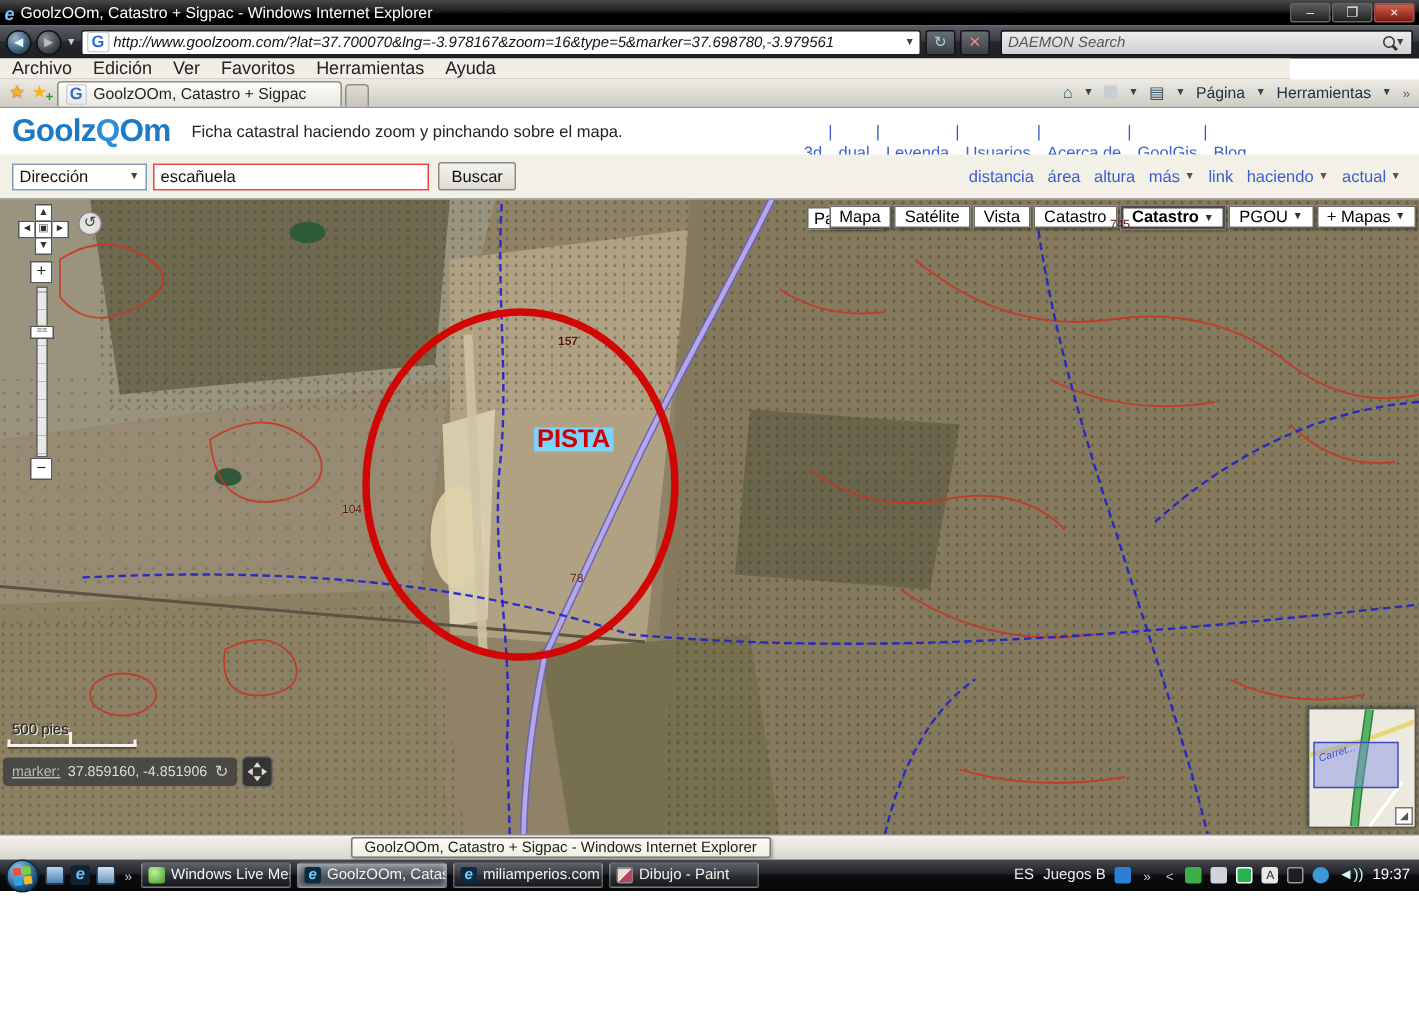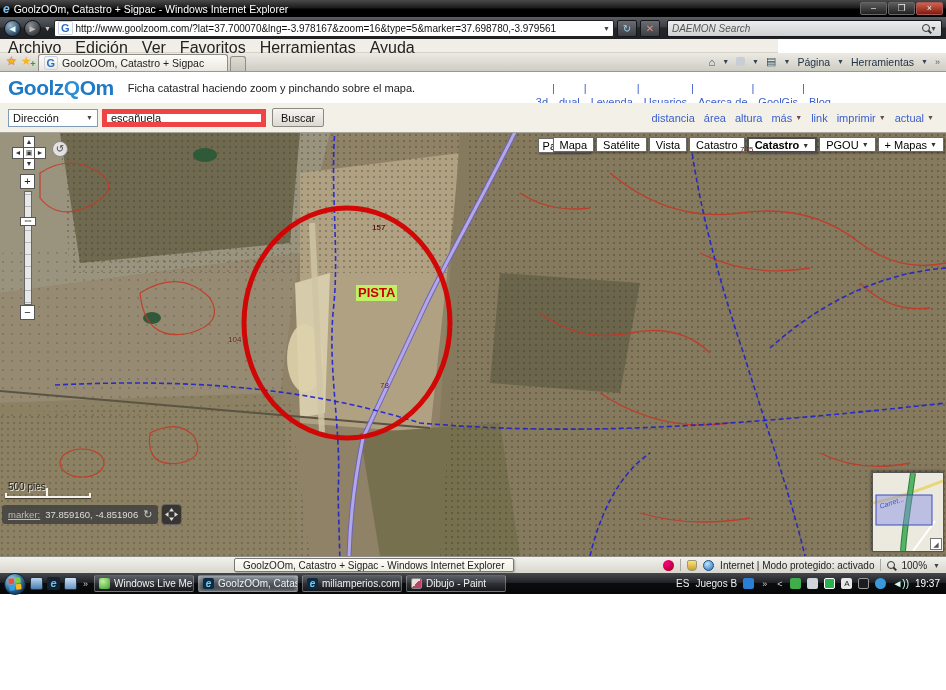--- a/index.html
+++ b/index.html
@@ -21,39 +21,39 @@
     background:linear-gradient(#5a5d63,#3a3d42 45%,#24262a 50%,#1e2023);
     display:flex; align-items:center; padding:0 4px; gap:3px; }
   .navcircle { width:17px; height:17px; border-radius:50%; border:1px solid #111;
     background:radial-gradient(circle at 35% 30%, #9fb6c8, #3a5a74 60%, #17222c); color:#dff; font-size:10px;
     line-height:15px; text-align:center; }
   .navcircle.fwd { background:radial-gradient(circle at 35% 30%, #8a8f94, #44484d 60%, #1b1d20); color:#bbb; }
   .nav-dd { color:#ccc; font-size:7px; }
   .addrfield { flex:0 0 560px; height:17px; background:#fff; border:1px solid #222; border-radius:2px;
     display:flex; align-items:center; padding:0 3px; gap:3px; overflow:hidden; }
   .gfav { color:#2a6fc9; font-weight:bold; font-size:11px; border:1px solid #cbd4e3; padding:0 2px; border-radius:2px; }
-  .urltext { font-size:10px; color:#111; white-space:nowrap; overflow:hidden; }
+  .urltext { font-size:10px; color:#111; white-space:nowrap; overflow:hidden;font-style:italic; }
   .addr-dd { margin-left:auto; color:#444; font-size:7px; }
   .tinybtn { width:20px; height:17px; border:1px solid #14161a; border-radius:2px;
     background:linear-gradient(#6a6d73,#3c3f44); text-align:center; font-size:10px; line-height:15px; }
   .tinybtn.refresh { color:#9fd4ef; }
   .tinybtn.stop { color:#e98c80; }
   .daemonbox { margin-left:4px; flex:1; height:17px; border:1px solid #15171b; border-radius:2px;
     background:linear-gradient(#eceded,#cfd1d4); display:flex; align-items:center; padding:0 4px; }
   .daemonbox input { flex:1; border:none; background:transparent; font-style:italic; color:#555;
     font-size:10px; outline:none; font-family:"Liberation Sans", sans-serif; }
   .daemonbox input::placeholder { font-style:italic; color:#555; }
   .magnifier { position:relative; width:8px; height:8px; border:1.5px solid #333; border-radius:50%; display:inline-block; }
   .magnifier::after { content:""; position:absolute; width:4px; height:1.5px; background:#333;
     right:-3px; bottom:-1px; transform:rotate(45deg); }
 
   
-  .menubar { position:absolute; top:39px; left:0; width:778px; height:14px; background:#f0eee6;
-    border-bottom:1px solid #d6d3c8; display:flex; align-items:flex-start; gap:14px; padding:0 8px;
-    font-size:16px; color:#222; }
+  .menubar { position:absolute; top:39px; left:0; width:860px; height:14px; background:#f0eee6;
+    border-bottom:1px solid #d6d3c8; display:flex; align-items:flex-end; gap:14px; padding:0 8px;
+    font-size:12px; color:#222; }
 
   
   .tabbar { position:absolute; top:53px; left:0; width:946px; height:19px;
     background:linear-gradient(#eceae3,#cecdc4); border-bottom:1px solid #9a9890; display:flex; align-items:flex-end; }
   .favstars { display:flex; align-items:center; gap:4px; padding:0 6px 3px 6px; }
   .star { color:#f4b521; font-size:12px; text-shadow:0 0 1px #a07; }
   .staradd { position:relative; color:#f4b521; font-size:12px; }
   .staradd::after { content:"+"; position:absolute; right:-4px; bottom:-1px; color:#2d9e2d; font-weight:bold; font-size:9px; }
   .tab { width:190px; height:17px; border:1px solid #8f8d85; border-bottom:none; border-radius:3px 3px 0 0;
     background:linear-gradient(#fdfdfa,#e9e7df); display:flex; align-items:center; gap:4px; padding:0 5px;
@@ -75,21 +75,21 @@
   .sitelinks { margin-left:auto; font-size:11px; color:#3b5ecc; display:flex; gap:4px; align-items:center; padding-right:2px; }
   .sitelinks .sep { color:#3b5ecc; }
   .sitelinks a { color:#3b5ecc; text-decoration:none;margin-top:28px; }
 
   
   .searchrow { position:absolute; top:103px; left:0; width:946px; height:30px; background:#f2f0e7;
     border-bottom:1px solid #a9a79d; display:flex; align-items:center; padding:0 8px; }
   .selbox { width:90px; height:18px; background:#fff; border:1px solid #7f9db9; display:flex; align-items:center;
     justify-content:space-between; padding:0 4px; font-size:11px; color:#111; }
   .selbox .arr { font-size:7px; color:#444; }
-  .searchrow input.query { margin-left:4px; width:164px; height:18px; border:5px solid #ef4444; font-size:11px;
+  .searchrow input.query { margin-left:4px; width:184px; height:18px; border:1px solid #ef4444; font-size:11px;
     padding:0 4px; font-family:"Liberation Sans", sans-serif; color:#111; background:#fff; }
   .buscar { margin-left:6px; height:19px; padding:0 8px; font-size:11px; color:#111;
     background:linear-gradient(#f5f4f0,#dcdad2); border:1px solid #8b8a82; border-radius:2px; }
   .maptools { margin-left:auto; display:flex; gap:9px; align-items:center; font-size:11px; color:#3b5ecc; padding-right:4px; }
   .maptools .dd { font-size:7px; color:#6a4a4a; margin-left:-6px; }
 
   
   .map { position:absolute; top:133px; left:0; width:946px; height:423px; overflow:hidden; background:#8a7e64; }
   .map svg.bg { position:absolute; top:0; left:0; }
 
@@ -108,22 +108,22 @@
     background:rgba(235,235,235,.9); border:1px solid #888; font-size:10px; color:#444; text-align:center; line-height:14px; }
   .zoomplus { position:absolute; top:41px; left:20px; width:15px; height:15px; background:#fff; border:1px solid #555;
     font-size:11px; text-align:center; line-height:13px; color:#222; }
   .zoomtrack { position:absolute; top:58px; left:24px; width:8px; height:114px; background:
     repeating-linear-gradient(#e8e8e8 0 2px, #b9b9b9 2px 3px, #e8e8e8 3px 12px); border:1px solid #666; }
   .zoomhandle { position:absolute; top:84px; left:20px; width:16px; height:9px; background:#fff; border:1px solid #555;
     font-size:6px; line-height:7px; text-align:center; color:#444; }
   .zoomminus { position:absolute; top:172px; left:20px; width:15px; height:15px; background:#fff; border:1px solid #555;
     font-size:11px; text-align:center; line-height:12px; color:#222; }
 
-  .pista { position:absolute; top:152px; left:356px; background:#bef264; color:#cc0000; font-weight:bold;
-    font-size:13px; padding:0 2px; line-height:16px; }
+  .pista { position:absolute; top:152px; left:356px; background:#7dd3fc; color:#cc0000; font-weight:bold;
+    font-size:17px; padding:0 2px; line-height:16px; }
   .parcelnum { position:absolute; font-size:8px; color:#5a1008; text-shadow:0 0 1px rgba(255,255,255,.5); }
 
   .scalelabel { position:absolute; top:348px; left:8px; font-size:10px; color:#222;
     text-shadow:1px 1px 0 rgba(255,255,255,.8); }
   .scalebar { position:absolute; top:360px; left:5px; width:86px; height:5px;
     border-left:2px solid #f4f2ea; border-right:2px solid #f4f2ea; border-bottom:2px solid #f4f2ea;
     box-shadow:0 1px 1px rgba(0,0,0,.5); }
   .scaletick { position:absolute; top:355px; left:46px; width:2px; height:8px; background:#f4f2ea; }
 
   .coordsbar { position:absolute; top:372px; left:2px; height:19px; display:flex; align-items:center; }
@@ -273,21 +273,21 @@
     </div>
     <input class="query" value="escañuela" style="">
     <button class="buscar">Buscar</button>
     <div class="maptools">
       <span>distancia</span>
       <span>área</span>
       <span>altura</span>
       <span>más</span>
         <span class="dd">▼</span>
       <span>link</span>
-      <span>imprimir</span>
+      <span>haciendo</span>
         <span class="dd">▼</span>
       <span>actual</span>
         <span class="dd">▼</span>
     </div>
   </div>
 
   <div class="map">
     <svg class="bg" width="946" height="423">
       <defs>
         <pattern id="dots" width="6" height="6" patternUnits="userSpaceOnUse">
@@ -418,31 +418,20 @@
         <path d="M30,78 C32,50 36,30 40,0" stroke="#55b464" stroke-width="4" fill="none"></path>
         <rect x="3" y="22" width="56" height="30" fill="rgba(130,140,230,0.45)" stroke="#3b4cc0" stroke-width="1"></rect>
       </svg>
       <span class="ovlabel">Carret...</span>
       <div class="ovcollapse">◢</div>
     </div>
   </div>
 
   <div class="statusbar">
     <div class="statustip">GoolzOOm, Catastro + Sigpac - Windows Internet Explorer</div>
-    <div class="sb-right">
-      <span class="addonico"></span>
-      <span class="sbsep"></span>
-      <span class="shieldico"></span>
-      <span class="globeico"></span>
-      <span>Internet | Modo protegido: activado</span>
-      <span class="sbsep"></span>
-      <span class="magnifier"></span>
-      <span>100%</span>
-      <span class="zoomdd">▼</span>
-    </div>
   </div>
 
   <div class="tbar">
     <div class="orb">
       <svg width="14" height="14" viewBox="0 0 14 14">
         <g transform="rotate(-8 7 7)">
           <rect x="1" y="1" width="5.5" height="5.5" rx="1" fill="#e8533c"></rect>
           <rect x="7.5" y="1" width="5.5" height="5.5" rx="1" fill="#7ad13f"></rect>
           <rect x="1" y="7.5" width="5.5" height="5.5" rx="1" fill="#2fa3e8"></rect>
           <rect x="7.5" y="7.5" width="5.5" height="5.5" rx="1" fill="#f7b824"></rect>

